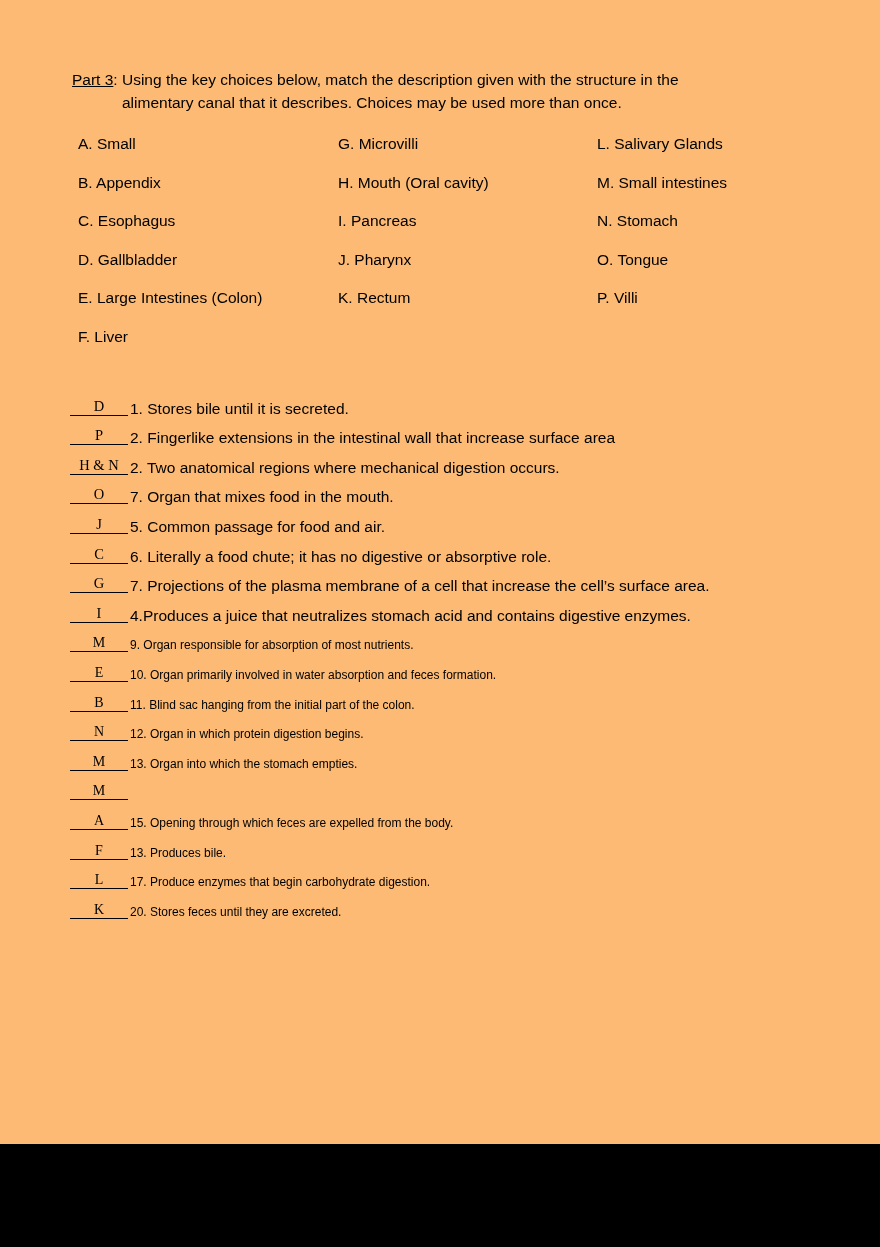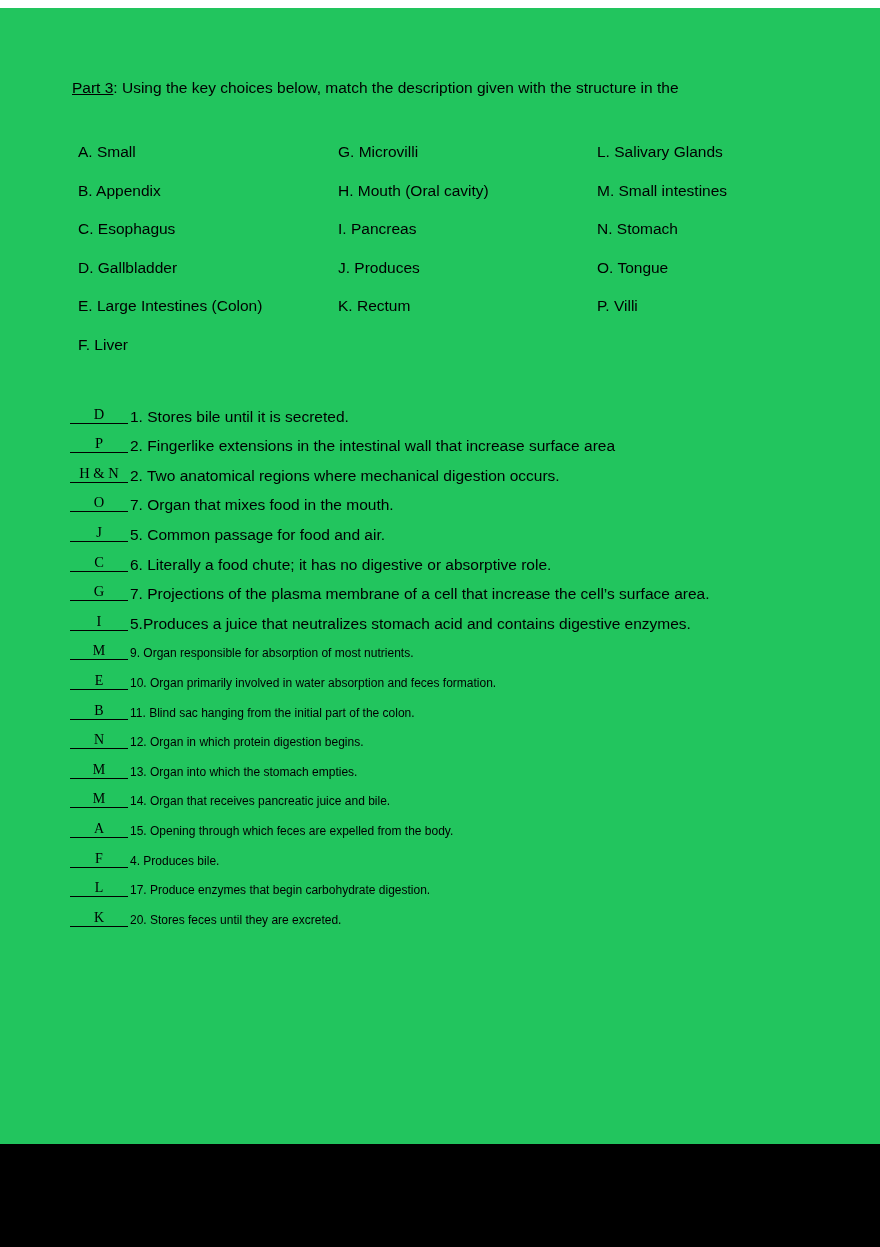--- a/index.html
+++ b/index.html
@@ -11,24 +11,24 @@
     height: 1247px;
     background: #ffffff;
     font-family: "Liberation Sans", sans-serif;
     color: #000000;
     position: relative;
     overflow: hidden;
   }
   .page {
     position: absolute;
     left: 0;
-    top: 8px;
+    top: 0;
     width: 880px;
     height: 1144px;
-    background: #22c55e;
+    background: #fdba74;
   }
   .footer-band {
     position: absolute;
     left: 0;
     top: 1144px;
     width: 880px;
     height: 103px;
     background: #000000;
   }
 
@@ -112,41 +112,42 @@
   .answer-row.big .desc { font-size: 15.5px; margin-top: 12px; }
   .answer-row.big .blank { font-size: 14.5px; }
 </style>
 </head>
 <body>
 
 <div class="page">
 
   <div class="instructions">
     <span class="part-label">Part 3</span><span>: Using the key choices below, match the description given with the structure in the</span>
+    <span class="line2">alimentary canal that it describes. Choices may be used more than once.</span>
   </div>
 
   <div class="choices">
     <div class="choice-row">
       <span class="choice col1">A. Small</span>
       <span class="choice col2">G. Microvilli</span>
       <span class="choice col3">L. Salivary Glands</span>
     </div>
     <div class="choice-row">
       <span class="choice col1">B. Appendix</span>
       <span class="choice col2">H. Mouth (Oral cavity)</span>
       <span class="choice col3">M. Small intestines</span>
     </div>
     <div class="choice-row">
       <span class="choice col1">C. Esophagus</span>
       <span class="choice col2">I. Pancreas</span>
       <span class="choice col3">N. Stomach</span>
     </div>
     <div class="choice-row">
       <span class="choice col1">D. Gallbladder</span>
-      <span class="choice col2">J. Produces</span>
+      <span class="choice col2">J. Pharynx</span>
       <span class="choice col3">O. Tongue</span>
     </div>
     <div class="choice-row">
       <span class="choice col1">E. Large Intestines (Colon)</span>
       <span class="choice col2">K. Rectum</span>
       <span class="choice col3">P. Villi</span>
     </div>
     <div class="choice-row">
       <span class="choice col1">F. Liver</span>
     </div>
@@ -184,21 +185,21 @@
       <span class="desc">6. Literally a food chute; it has no digestive or absorptive role.</span>
     </div>
 
     <div class="answer-row big">
       <span class="blank">G</span>
       <span class="desc">7. Projections of the plasma membrane of a cell that increase the cell’s surface area.</span>
     </div>
 
     <div class="answer-row big">
       <span class="blank">I</span>
-      <span class="desc">5.Produces a juice that neutralizes stomach acid and contains digestive enzymes.</span>
+      <span class="desc">4.Produces a juice that neutralizes stomach acid and contains digestive enzymes.</span>
     </div>
 
     <div class="answer-row">
       <span class="blank">M</span>
       <span class="desc">9. Organ responsible for absorption of most nutrients.</span>
     </div>
 
     <div class="answer-row">
       <span class="blank">E</span>
       <span class="desc">10. Organ primarily involved in water absorption and feces formation.</span>
@@ -214,31 +215,30 @@
       <span class="desc">12. Organ in which protein digestion begins.</span>
     </div>
 
     <div class="answer-row">
       <span class="blank">M</span>
       <span class="desc">13. Organ into which the stomach empties.</span>
     </div>
 
     <div class="answer-row">
       <span class="blank">M</span>
-      <span class="desc">14. Organ that receives pancreatic juice and bile.</span>
     </div>
 
     <div class="answer-row">
       <span class="blank">A</span>
       <span class="desc">15. Opening through which feces are expelled from the body.</span>
     </div>
 
     <div class="answer-row">
       <span class="blank">F</span>
-      <span class="desc">4. Produces bile.</span>
+      <span class="desc">13. Produces bile.</span>
     </div>
 
     <div class="answer-row">
       <span class="blank">L</span>
       <span class="desc">17. Produce enzymes that begin carbohydrate digestion.</span>
     </div>
 
     <div class="answer-row">
       <span class="blank">K</span>
       <span class="desc">20. Stores feces until they are excreted.</span>

